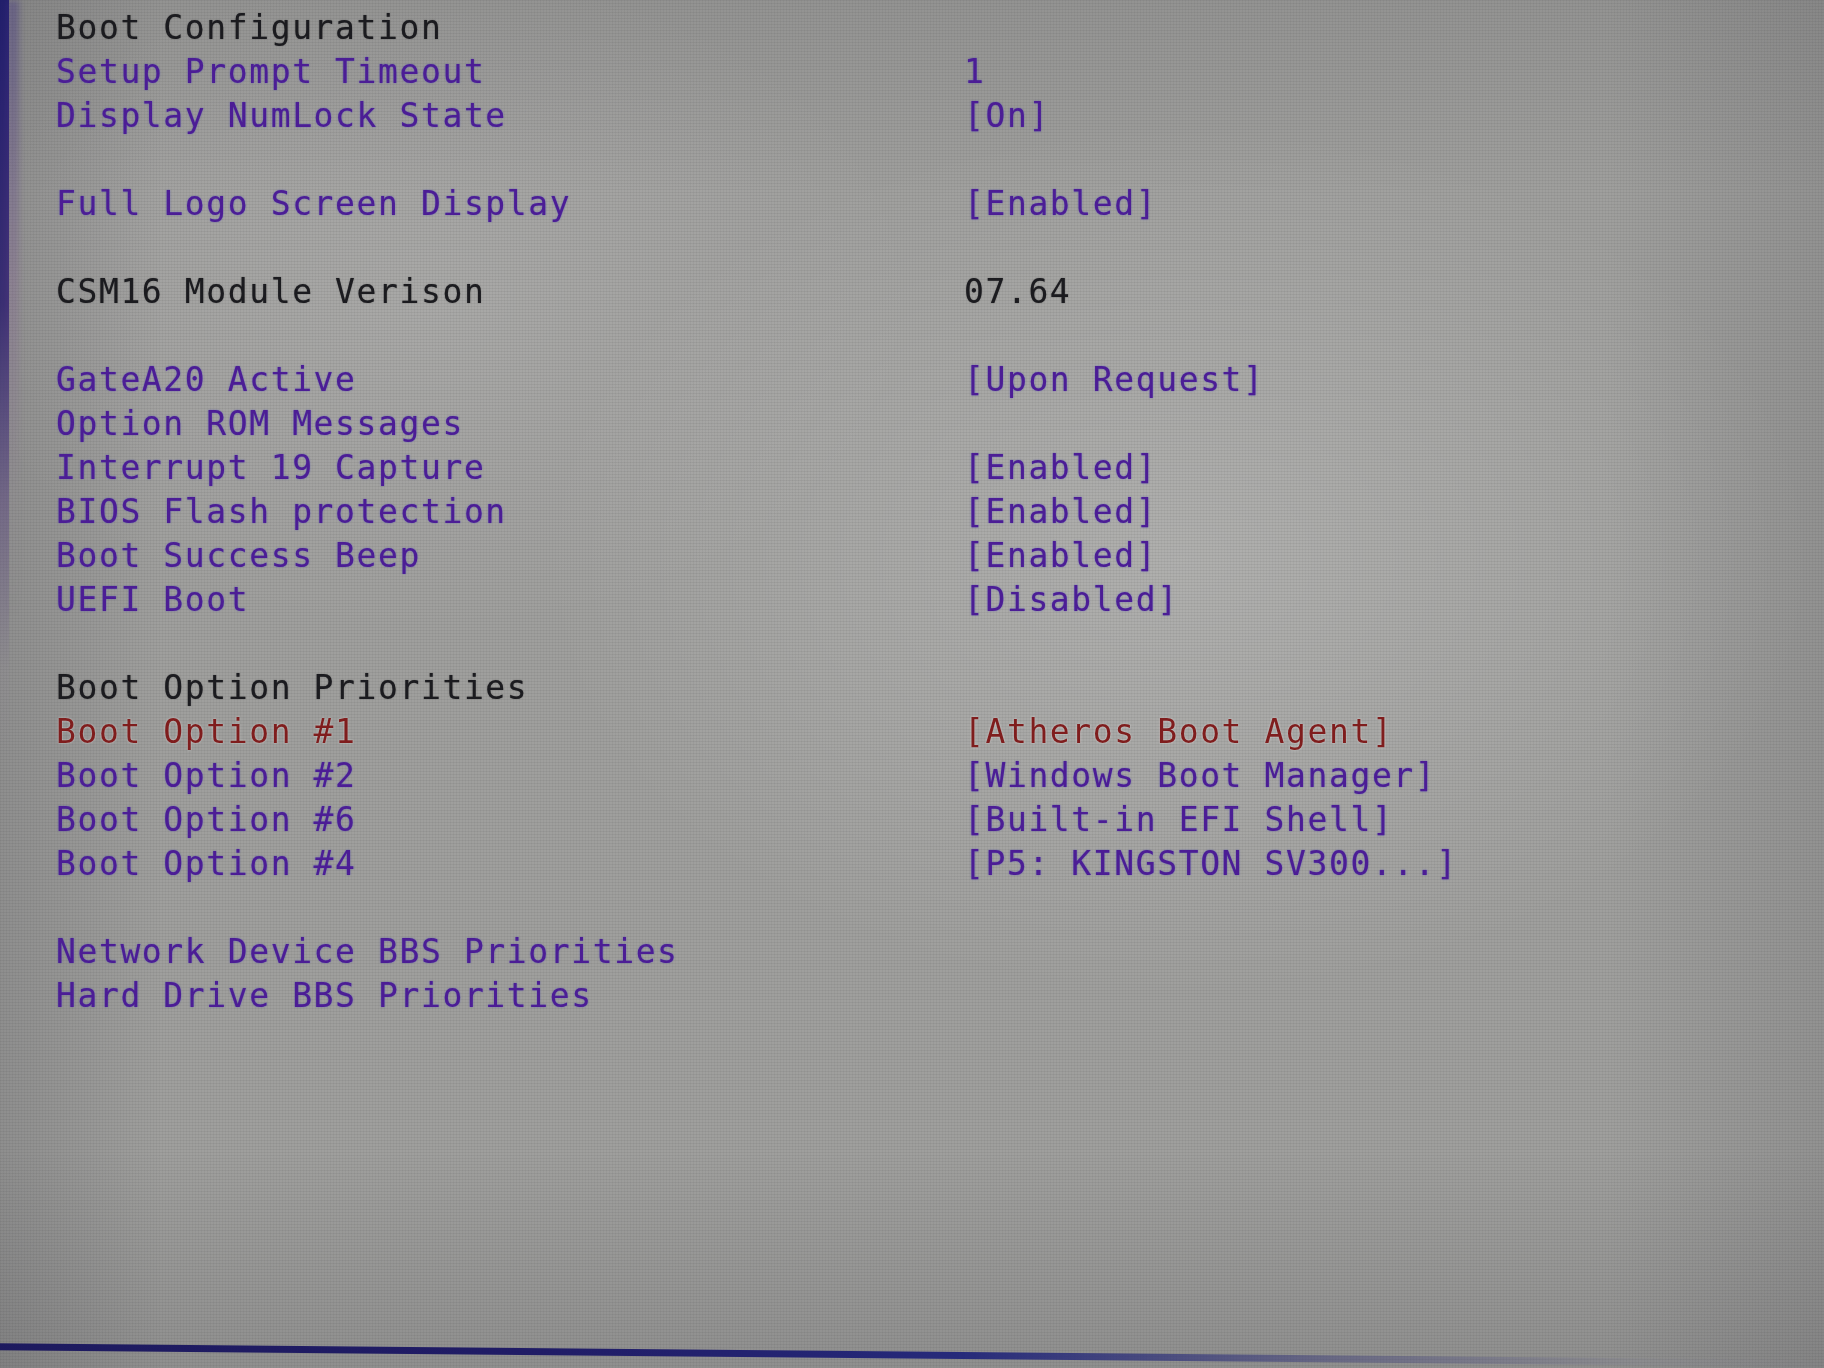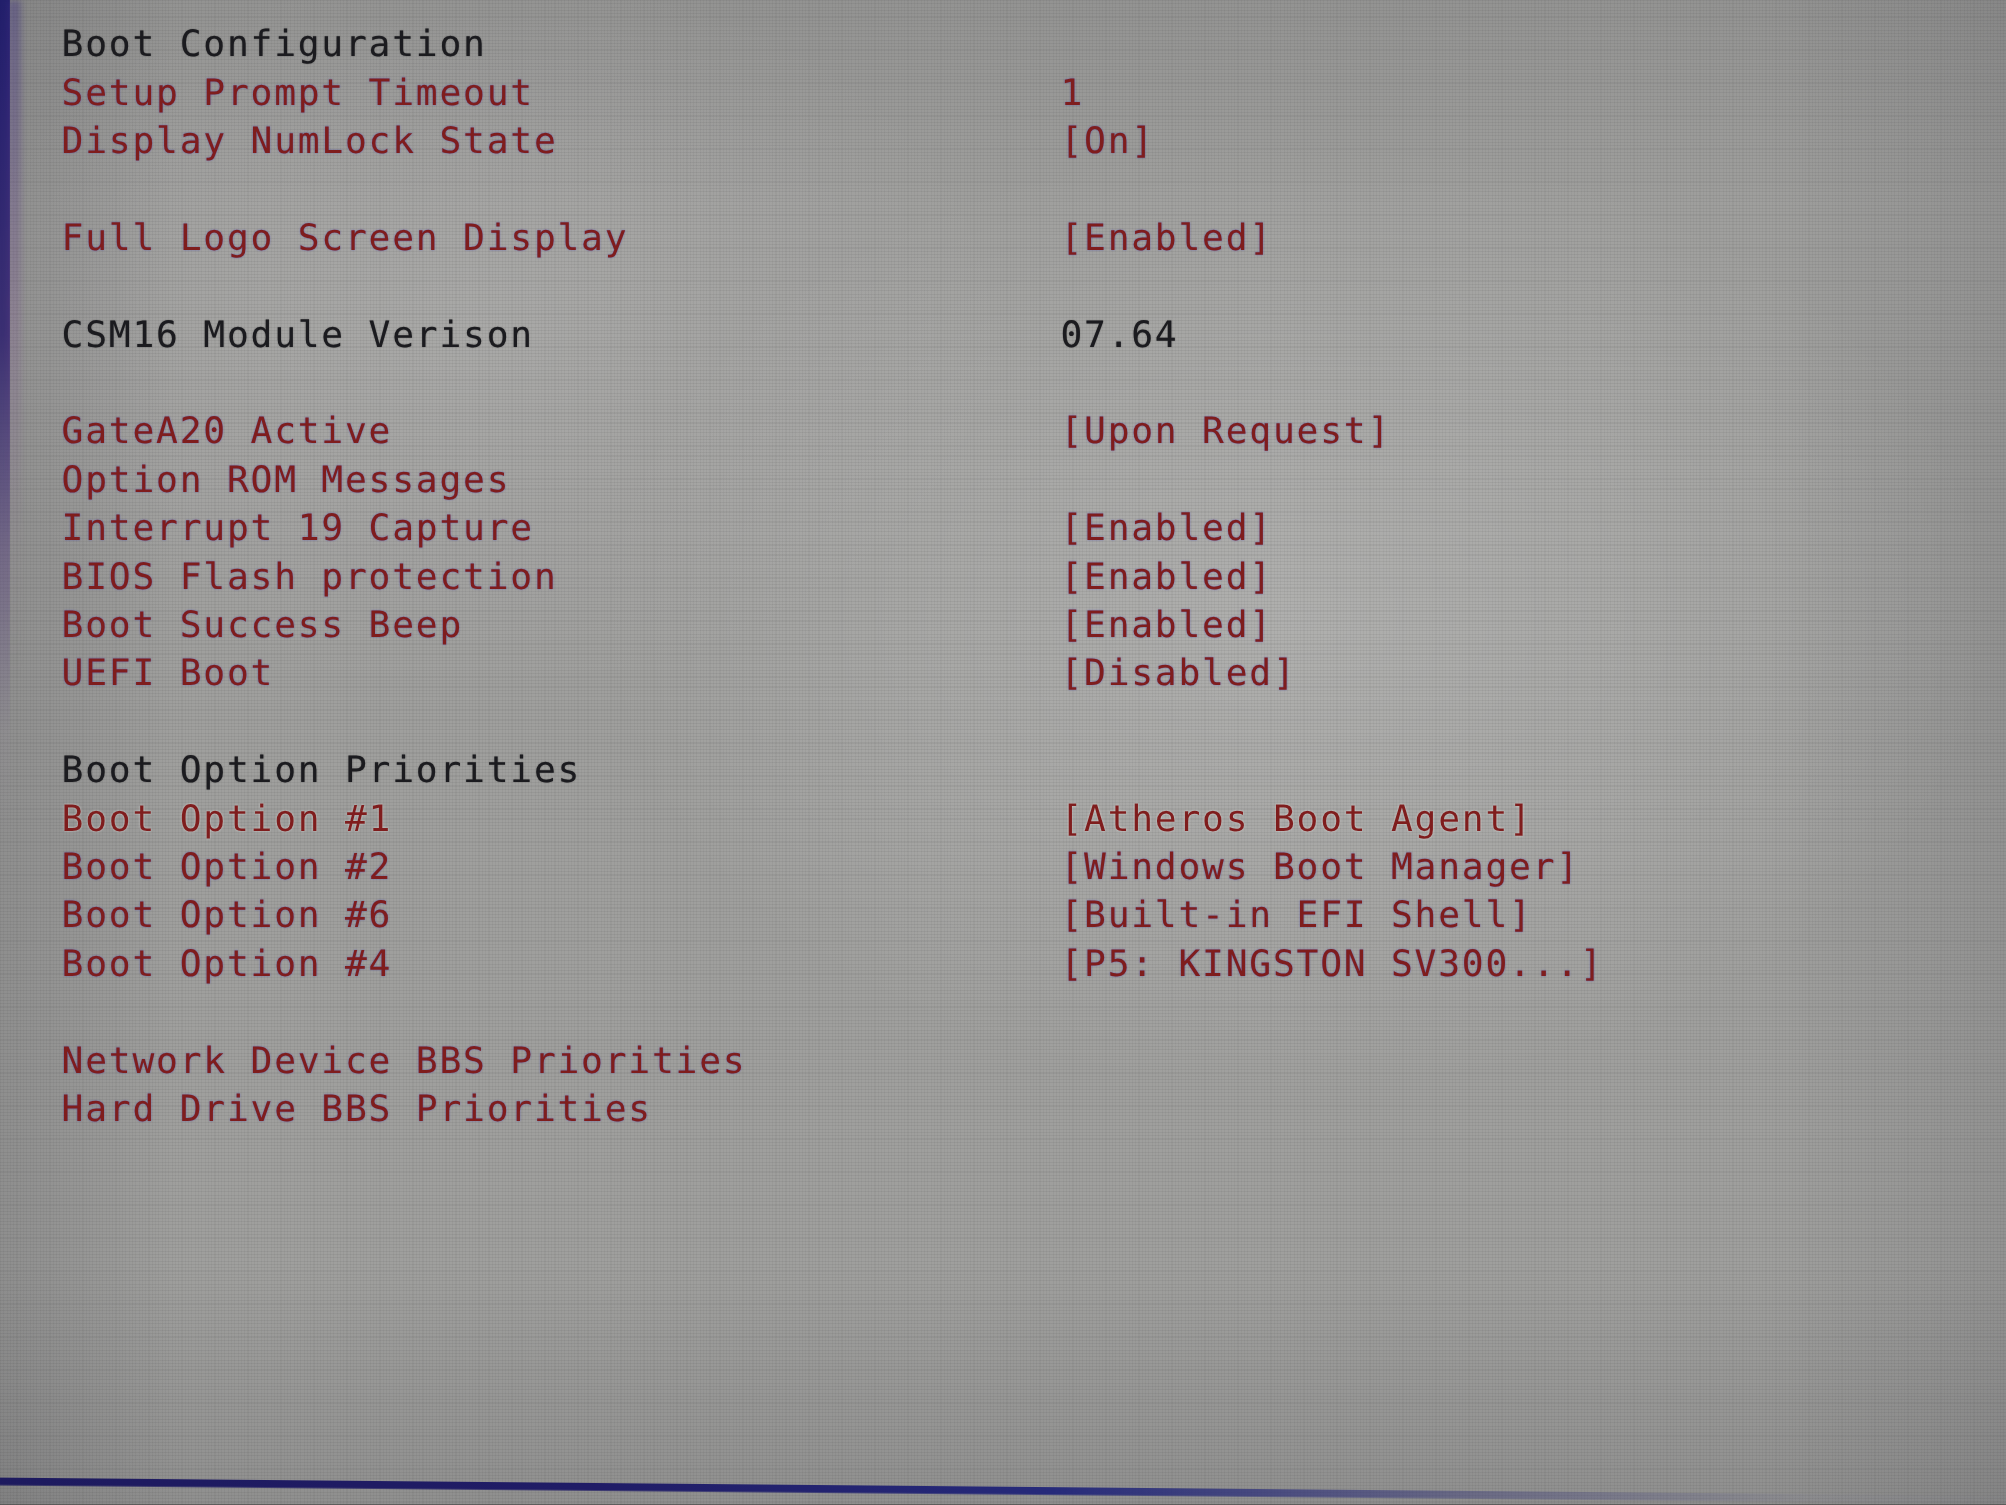--- a/index.html
+++ b/index.html
@@ -112,21 +112,21 @@
     transform: rotate(0.52deg);
     transform-origin: left center;
     filter: blur(0.6px);
   }
 
   
   #content {
     position: absolute;
     inset: 0;
     padding-left: 56px;
-    padding-top: 18px;
+    padding-top: 6px;
   }
 
   .row {
     position: relative;
     height: 44px;
     line-height: 44px;
     white-space: pre;
     font-size: 33px;
     letter-spacing: 1.6px;
   }
@@ -134,21 +134,21 @@
     display: inline-block;
   }
   .row .value {
     position: absolute;
     left: 908px;
     top: 0;
   }
   .spacer { height: 44px; }
 
   
-  .c-blue  { color: #7f1d1d; text-shadow: 0 0 1.6px rgba(40,40,190,0.55); }
+  .c-blue  { color: #4c1d95; text-shadow: 0 0 1.6px rgba(40,40,190,0.55); }
   .c-dark  { color: #1b1b1f; text-shadow: 0 0 1.2px rgba(0,0,0,0.45); }
   .c-white { color: #7f1d1d; text-shadow: 0 0 2.2px rgba(255,255,255,0.55); }
 
   
   #content { filter: blur(0.35px); }
 </style>
 </head>
 <body>
 
 <div id="screen">

